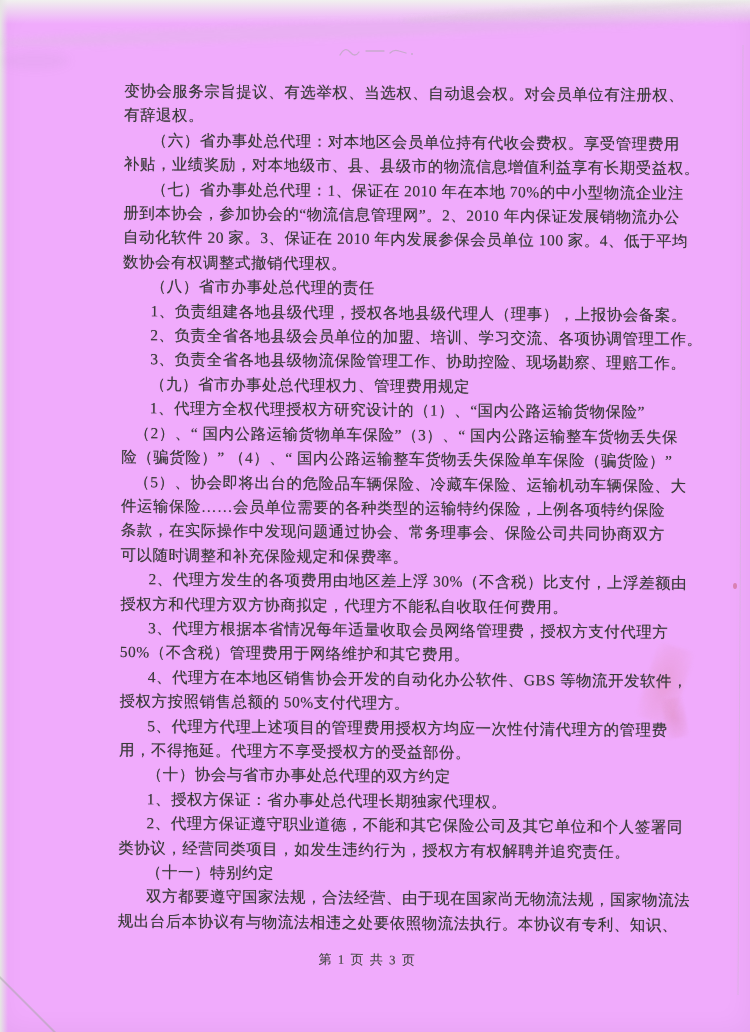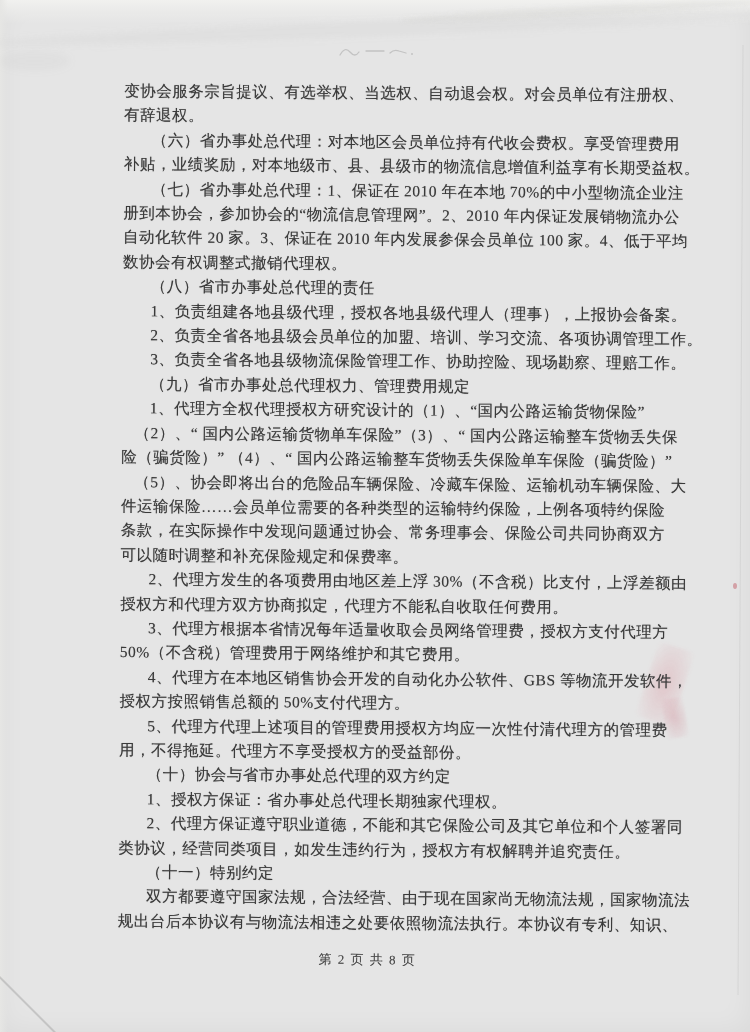--- a/index.html
+++ b/index.html
@@ -74,21 +74,21 @@
   .line.indent-2 { padding-left:28px; }
   .footer {
     position:absolute; top:951px; left:0; width:750px;
     text-align:center; font-size:13px; letter-spacing:1.5px;
     color:#4a4a4a; text-shadow:0 0 0.6px rgba(74,74,74,0.5);
   }
 </style>
 </head>
 <body>
 
-<div class="page" style="--ink: #3a3a3a; background: #e5e5e5;">
+<div class="page" style="--ink: #3a3a3a; background: #f0abfc;">
 
   <div class="paper-top-edge"></div>
   <div class="paper-left-edge"></div>
   <div class="top-streak-a"></div>
   <div class="top-streak-b"></div>
   <div class="corner-smudge-tl"></div>
   <div class="scribble-mark">
     <svg width="84" height="20" viewBox="0 0 84 20">
       <path d="M4,13 q5,-9 10,-3 t9,0 M30,9 h18 M54,11 q4,-4 9,-2 l7,2" fill="none" stroke="#a8a8a8" stroke-width="1.3" stroke-linecap="round"></path>
       <circle cx="76" cy="12" r="1" fill="#a8a8a8"></circle>
@@ -132,17 +132,17 @@
         <div class="line indent-0">用，不得拖延。代理方不享受授权方的受益部份。</div>
         <div class="line indent-2">（十）协会与省市办事处总代理的双方约定</div>
         <div class="line indent-2">1、授权方保证：省办事处总代理长期独家代理权。</div>
         <div class="line indent-2">2、代理方保证遵守职业道德，不能和其它保险公司及其它单位和个人签署同</div>
         <div class="line indent-0">类协议，经营同类项目，如发生违约行为，授权方有权解聘并追究责任。</div>
         <div class="line indent-2">（十一）特别约定</div>
         <div class="line indent-2">双方都要遵守国家法规，合法经营、由于现在国家尚无物流法规，国家物流法</div>
         <div class="line indent-0">规出台后本协议有与物流法相违之处要依照物流法执行。本协议有专利、知识、</div>
       </div>
     <div class="footer">
-      <span>第 2 页 共 8 页</span>
+      <span>第 1 页 共 3 页</span>
     </div>
   </div>
 
 </div>
 
 </body></html>

